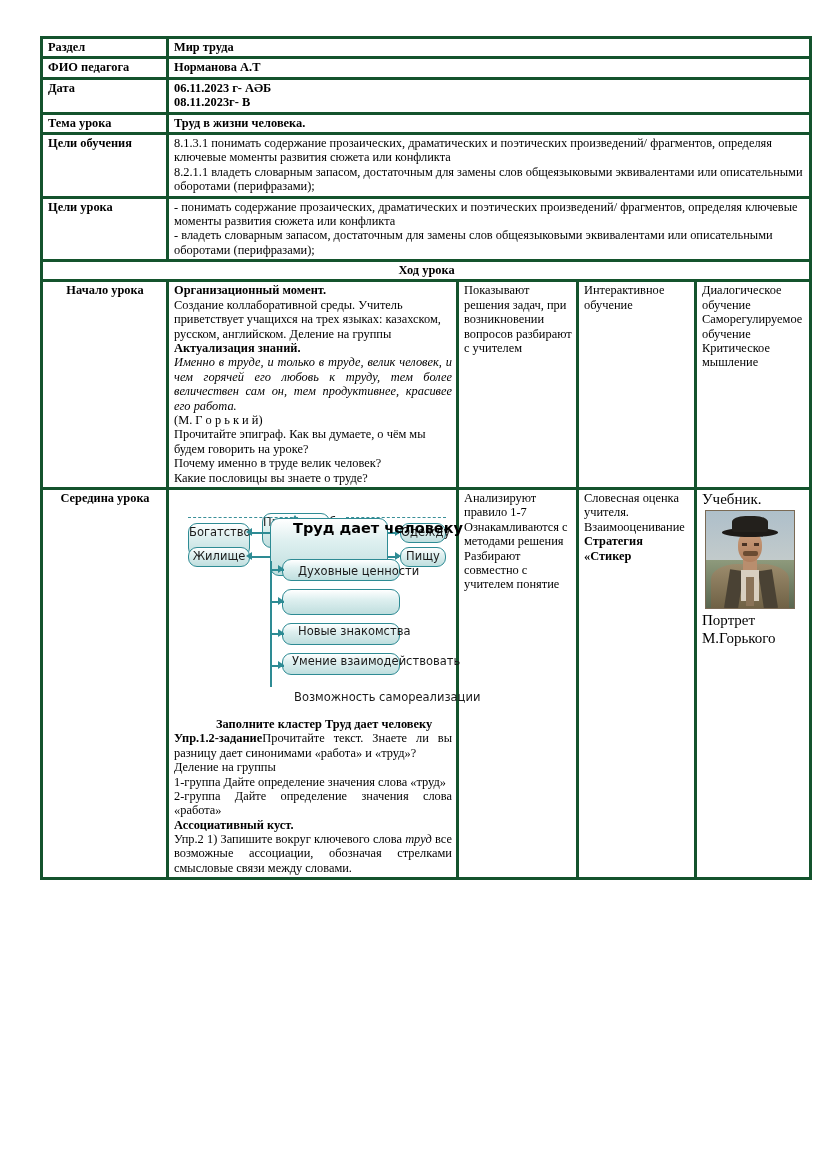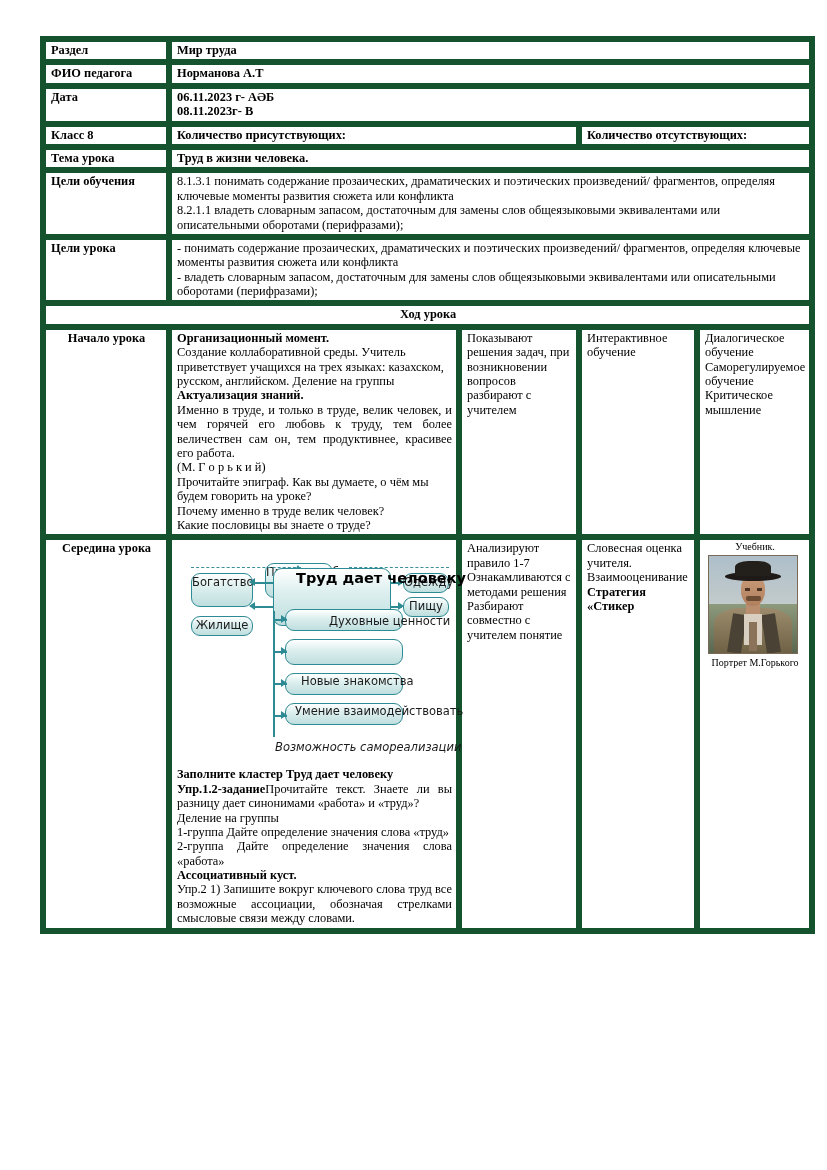--- a/index.html
+++ b/index.html
@@ -20,28 +20,28 @@
     height: 1170px;
     box-sizing: border-box;
     padding: 36px 18px 0 40px;
   }
   table.doc {
     border-collapse: collapse;
     width: 769px;
     table-layout: fixed;
   }
   table.doc td {
-    border: 6px solid #14532d;
+    border: 3px solid #14532d;
     vertical-align: top;
     padding: 1px 4px 2px 5px;
     font-size: 12.4px;
     line-height: 1.16;
   }
   .b { font-weight: bold; }
-  .i { }
+  .i { font-style: italic; }
   .just { text-align: justify; text-align-last: left; }
   .ctr { text-align: center; }
 
   col.h1 { width: 126px; }
   col.h2 { width: 290px; }
   col.h3 { width: 120px; }
   col.h4 { width: 118px; }
   col.h5 { width: 115px; }
   .hdr-row td { vertical-align: top; }
   .stage-cell { font-weight: bold; text-align: center; padding-top: 6px; }
@@ -142,21 +142,21 @@
            border-radius: 44% 44% 48% 48%; }
   .p-hatbrim { position:absolute; left:18%; top:17%; width:64%; height:9%;
            background:#1d1a17; border-radius:50%; }
   .p-hatcrown { position:absolute; left:30%; top:5%; width:40%; height:16%;
            background:#23201c; border-radius:38% 38% 12% 12%; }
   .p-must { position:absolute; left:42%; top:41%; width:17%; height:5%;
            background:#6b4b32; border-radius:2px; }
   .p-eyeL { position:absolute; left:41%; top:33%; width:6%; height:3%; background:#4a3324; }
   .p-eyeR { position:absolute; left:54%; top:33%; width:6%; height:3%; background:#4a3324; }
 
-  .res-txt { font-size: 10px; line-height: 1.16; text-align: center; }
+  .res-txt { font-size: 15px; line-height: 1.16; }
 </style>
 </head>
 <body>
 
 <div class="page">
 
   <table class="doc">
     <colgroup>
       <col class="h1">
         <col class="h2">
@@ -177,25 +177,20 @@
     </tr>
 
     <tr>
       <td class="b">Дата</td>
       <td class="b" colspan="4">
         <div>06.11.2023 г- АӘБ</div>
         <div>08.11.2023г- В</div>
       </td>
     </tr>
 
-    <tr>
-      <td class="b">Класс 8</td>
-      <td class="b" colspan="2">Количество присутствующих:</td>
-      <td class="b" colspan="2">Количество отсутствующих:</td>
-    </tr>
 
     <tr>
       <td class="b">Тема урока</td>
       <td class="b" colspan="4">Труд в жизни человека.</td>
     </tr>
 
     <tr>
       <td class="b">Цели обучения</td>
       <td colspan="4">
         <div>8.1.3.1 понимать содержание прозаических, драматических и поэтических произведений/ фрагментов, определяя ключевые моменты развития сюжета или конфликта</div>
@@ -239,21 +234,21 @@
       <td>
 
         <div class="cluster">
 
           <div class="node" style="left:92px; top:18px; width:68px; height:35px;">Предметы быта</div>
           <div class="conn v" style="left:125px; top:22px; height:22px;"></div>
           <div class="arrow up" style="left:121px; top:20px;"></div>
 
           <div class="conn dash" style="left:18px; top:22px; width:110px;"></div>
           <div class="node" style="left:18px; top:28px; width:62px; height:34px;">Богатство</div>
-          <div class="node" style="left:18px; top:52px; width:62px; height:20px;margin-top:19px;">Жилище</div>
+          <div class="node" style="left:18px; top:52px; width:62px; height:20px;">Жилище</div>
           <div class="conn h" style="left:80px; top:37px; width:22px;"></div>
           <div class="conn h" style="left:80px; top:61px; width:22px;"></div>
           <div class="conn v" style="left:100px; top:37px; height:25px;"></div>
           <div class="arrow left" style="left:76px; top:33px;"></div>
           <div class="arrow left" style="left:76px; top:57px;"></div>
 
           <div class="conn dash" style="left:176px; top:22px; width:100px;"></div>
           <div class="node" style="left:230px; top:28px; width:46px; height:20px;">Одежду</div>
           <div class="node" style="left:230px; top:52px; width:46px; height:20px;">Пищу</div>
           <div class="conn v" style="left:209px; top:37px; height:25px;"></div>
@@ -275,27 +270,27 @@
           <div class="arrow" style="left:108px; top:102px;"></div>
 
           <div class="node" style="left:112px; top:128px; width:118px; height:22px;"></div>
           <div class="conn h" style="left:100px; top:138px; width:14px;"></div>
           <div class="arrow" style="left:108px; top:134px;"></div>
 
           <div class="node" style="left:112px; top:158px; width:118px; height:22px;"></div>
           <div class="conn h" style="left:100px; top:170px; width:14px;"></div>
           <div class="arrow" style="left:108px; top:166px;"></div>
 
-          <div class="ovl" style="left:128px; top:70px; width:110px;margin-left:28px;">Духовные ценности</div>
+          <div class="ovl" style="left:128px; top:70px; width:110px;">Духовные ценности</div>
           <div class="ovl" style="left:128px; top:130px; width:110px;">Новые знакомства</div>
           <div class="ovl" style="left:122px; top:160px; width:124px;">Умение взаимодействовать</div>
-          <div class="ovl" style="left:102px; top:196px; width:150px;font-style:italic;">Возможность самореализации</div>
+          <div class="ovl" style="left:124px; top:196px; width:150px;">Возможность самореализации</div>
         </div>
 
-        <div class="b just" style="margin-top:2px;">Заполните кластер  Труд дает человеку</div>
+        <div class="b just" style="margin-top:2px;margin-left:42px;">Заполните кластер  Труд дает человеку</div>
 
         <div class="just"><span class="b">Упр.1.2-задание</span><span>Прочитайте текст. Знаете ли вы разницу дает синонимами «работа» и «труд»?</span></div>
 
         <div>Деление на группы</div>
         <div class="just">1-группа Дайте определение значения слова «труд»</div>
         <div class="just">2-группа Дайте определение значения слова «работа»</div>
         <div class="b">Ассоциативный куст.</div>
         <div class="just"><span>Упр.2 1) Запишите вокруг ключевого слова </span><span class="i">труд</span><span> все возможные ассоциации, обозначая стрелками смысловые связи между словами.</span></div>
       </td>
 

